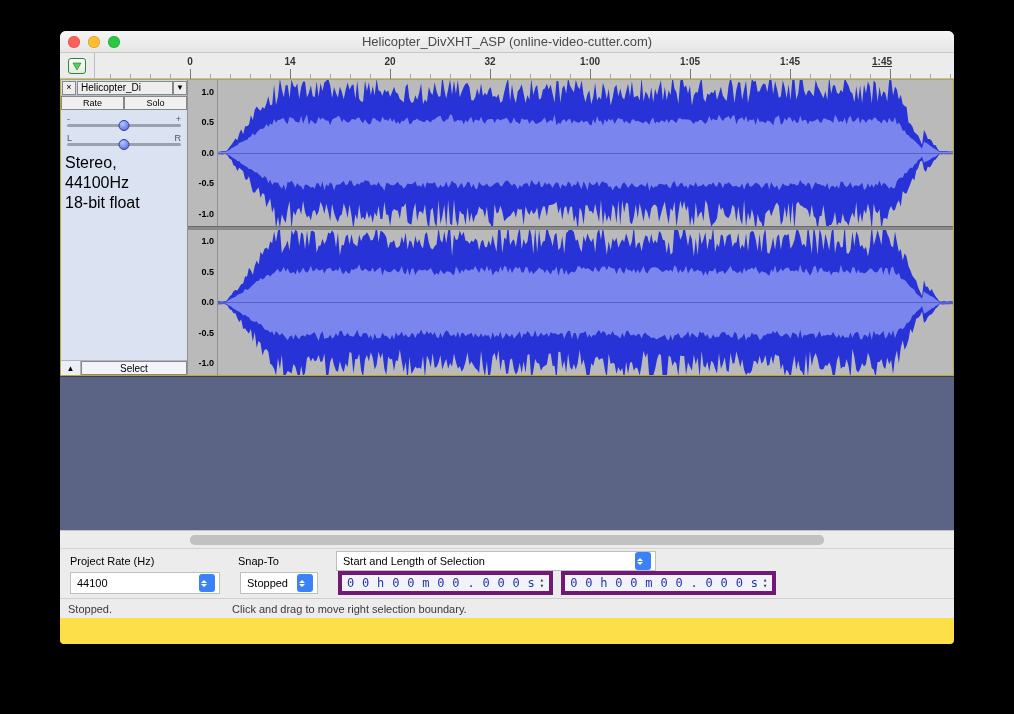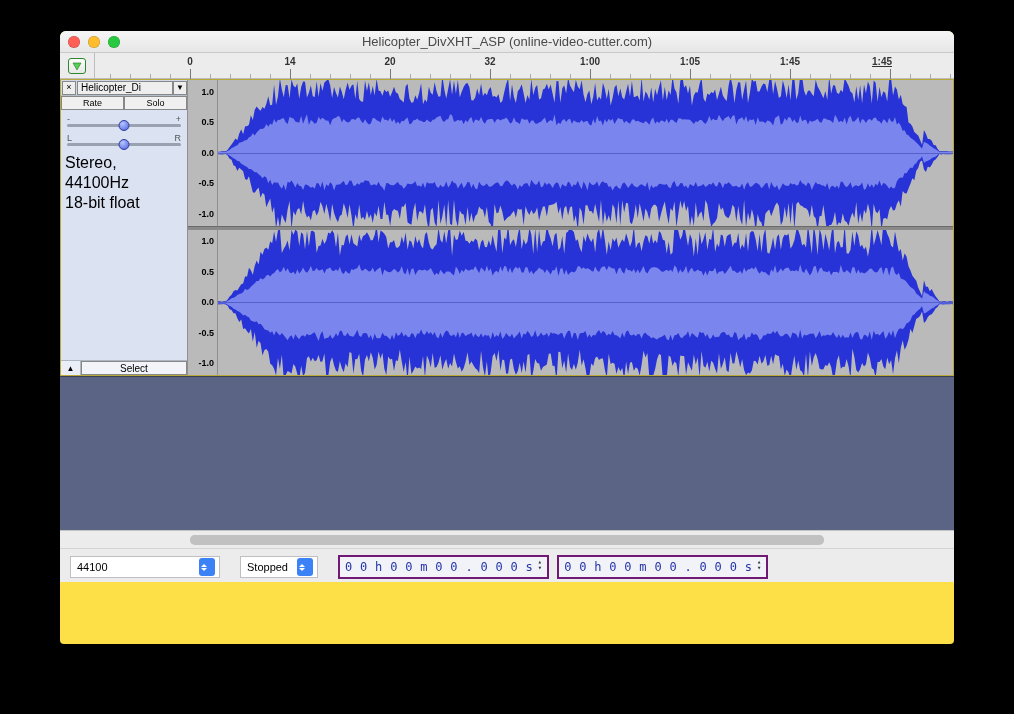--- a/index.html
+++ b/index.html
@@ -211,21 +211,21 @@
     content:"";width:0;height:0;border-left:3px solid transparent;border-right:3px solid transparent;
     border-bottom:3px solid #fff;position:relative;top:-2px;
   }
   .select-box .arrow.dbl::after{
     content:"";width:0;height:0;border-left:3px solid transparent;border-right:3px solid transparent;
     border-top:3px solid #fff;position:relative;top:2px;left:-6px;
   }
   .select-box .arrow.dbl{flex-direction:row;}
   .select-box.wide{width:320px;}
   .timebox{
-    height:24px;border:2px solid #701a75;background:#f2f3f9;
+    height:24px;border:4px solid #701a75;background:#f2f3f9;
     font-family: ui-monospace,Menlo,monospace;font-size:12px;
     color:#2534a8;padding:0 14px 0 5px;letter-spacing:0.3px;
     display:flex;align-items:center;position:relative;
   }
   .timebox .tb-arrow{
     position:absolute;right:2px;top:2px;width:10px;font-size:7px;color:#333;line-height:1;
     display:flex;flex-direction:column;align-items:center;
   }
   
   .statusbar{
@@ -386,20 +386,28 @@
     <div class="below-tracks"></div>
   </div>
 
   <div class="hscroll-row">
     <div class="hscroll-track">
       <div class="hscroll-thumb"></div>
     </div>
   </div>
 
   <div class="bottom-panel">
+    <div class="bp-row labels">
+      <div class="bp-col-rate">Project Rate (Hz)</div>
+      <div class="bp-col-snap">Snap-To</div>
+      <div class="select-box wide" style="height:20px;">
+        <span>Start and Length of Selection</span>
+        <div class="arrow dbl"></div>
+      </div>
+    </div>
     <div class="bp-row controls">
       <div class="select-box" style="width:150px;">
         <span>44100</span>
         <div class="arrow dbl"></div>
       </div>
       <div style="width:4px"></div>
       <div class="select-box" style="width:78px;">
         <span>Stopped</span>
         <div class="arrow dbl"></div>
       </div>
@@ -408,14 +416,18 @@
         <span>0 0 h 0 0 m 0 0 . 0 0 0 s</span>
         <div class="tb-arrow">▴<span style="margin-top:-1px">▾</span></div>
       </div>
       <div class="timebox">
         <span>0 0 h 0 0 m 0 0 . 0 0 0 s</span>
         <div class="tb-arrow">▴<span style="margin-top:-1px">▾</span></div>
       </div>
     </div>
   </div>
 
+  <div class="statusbar">
+    <span>Stopped.</span>
+    <span class="hint">Click and drag to move right selection boundary.</span>
+  </div>
 
 </div>
 
 </body></html>

